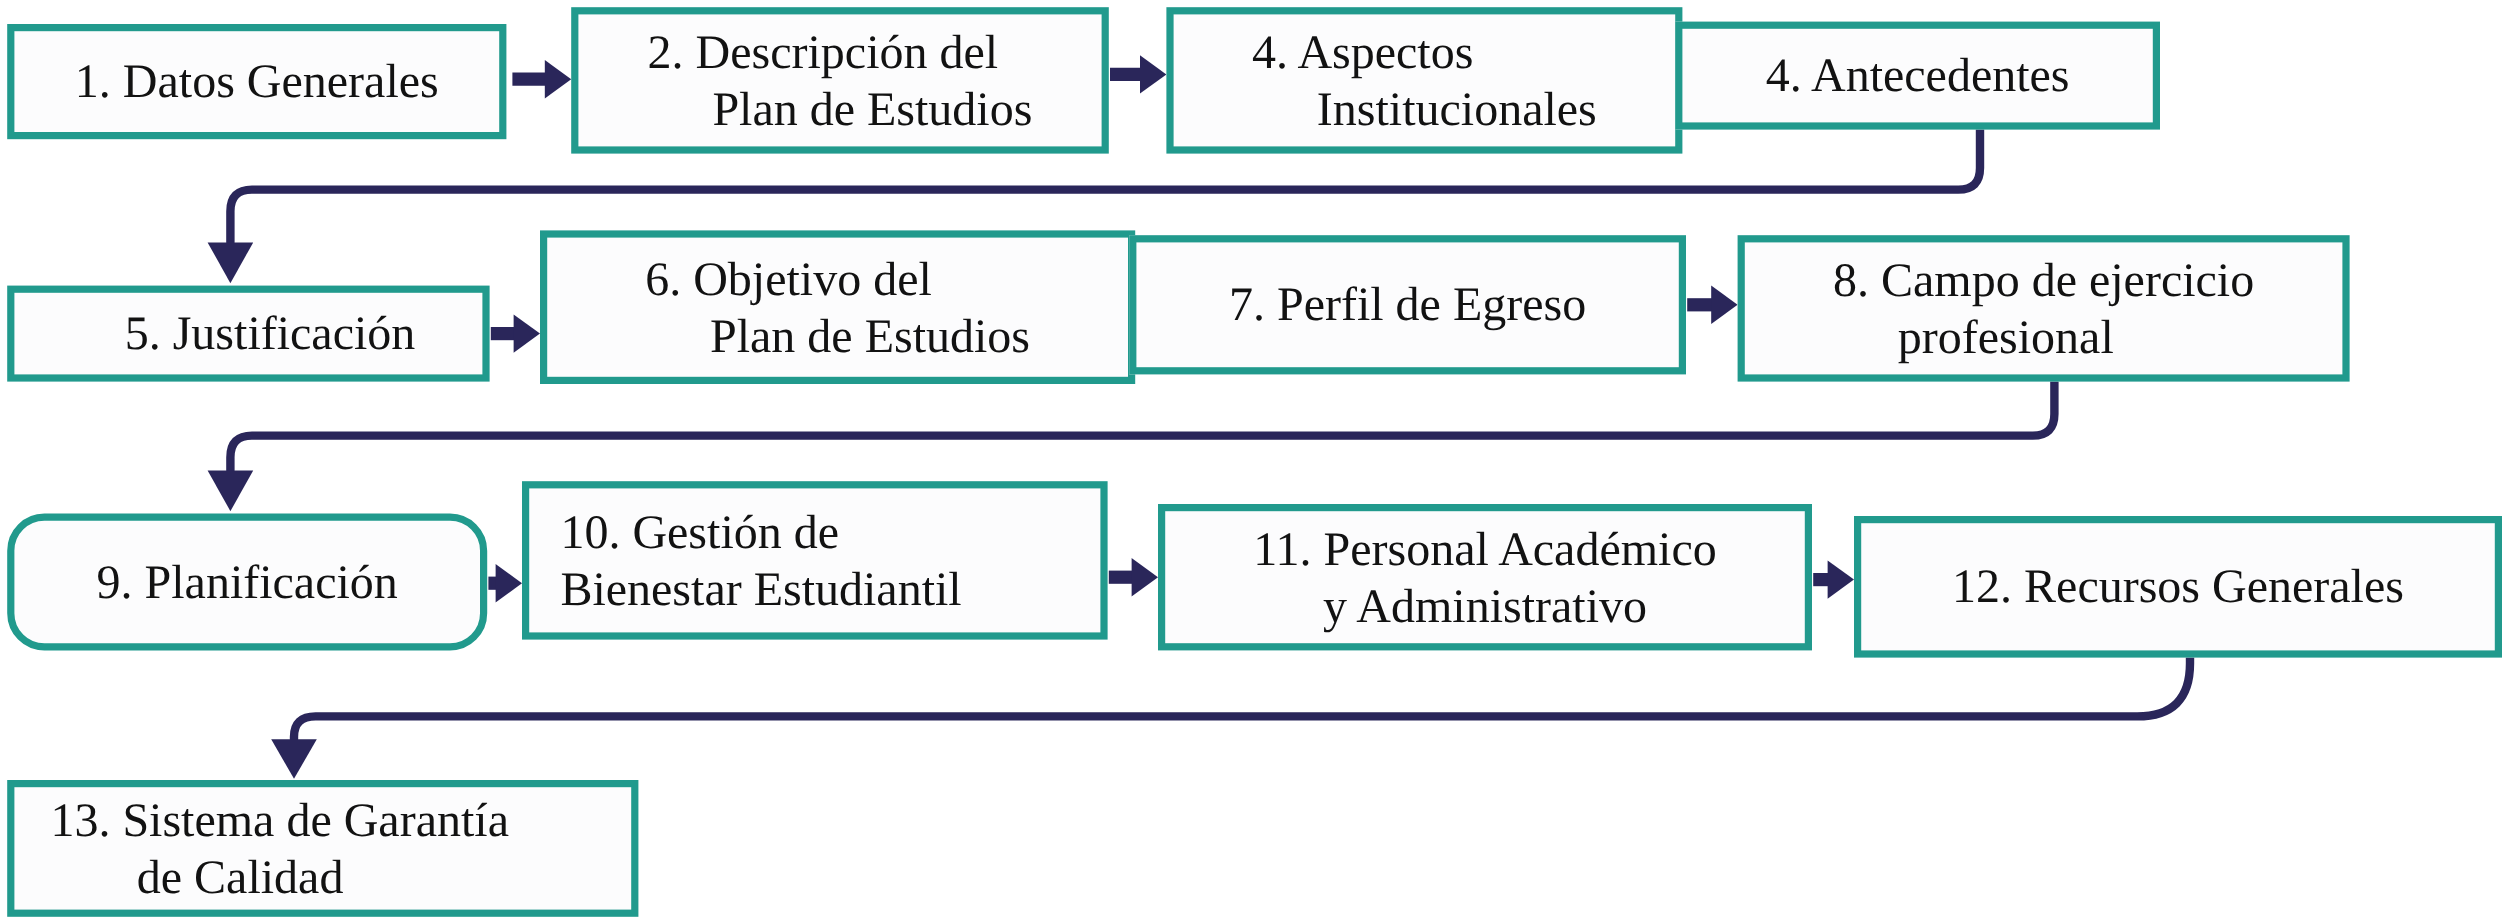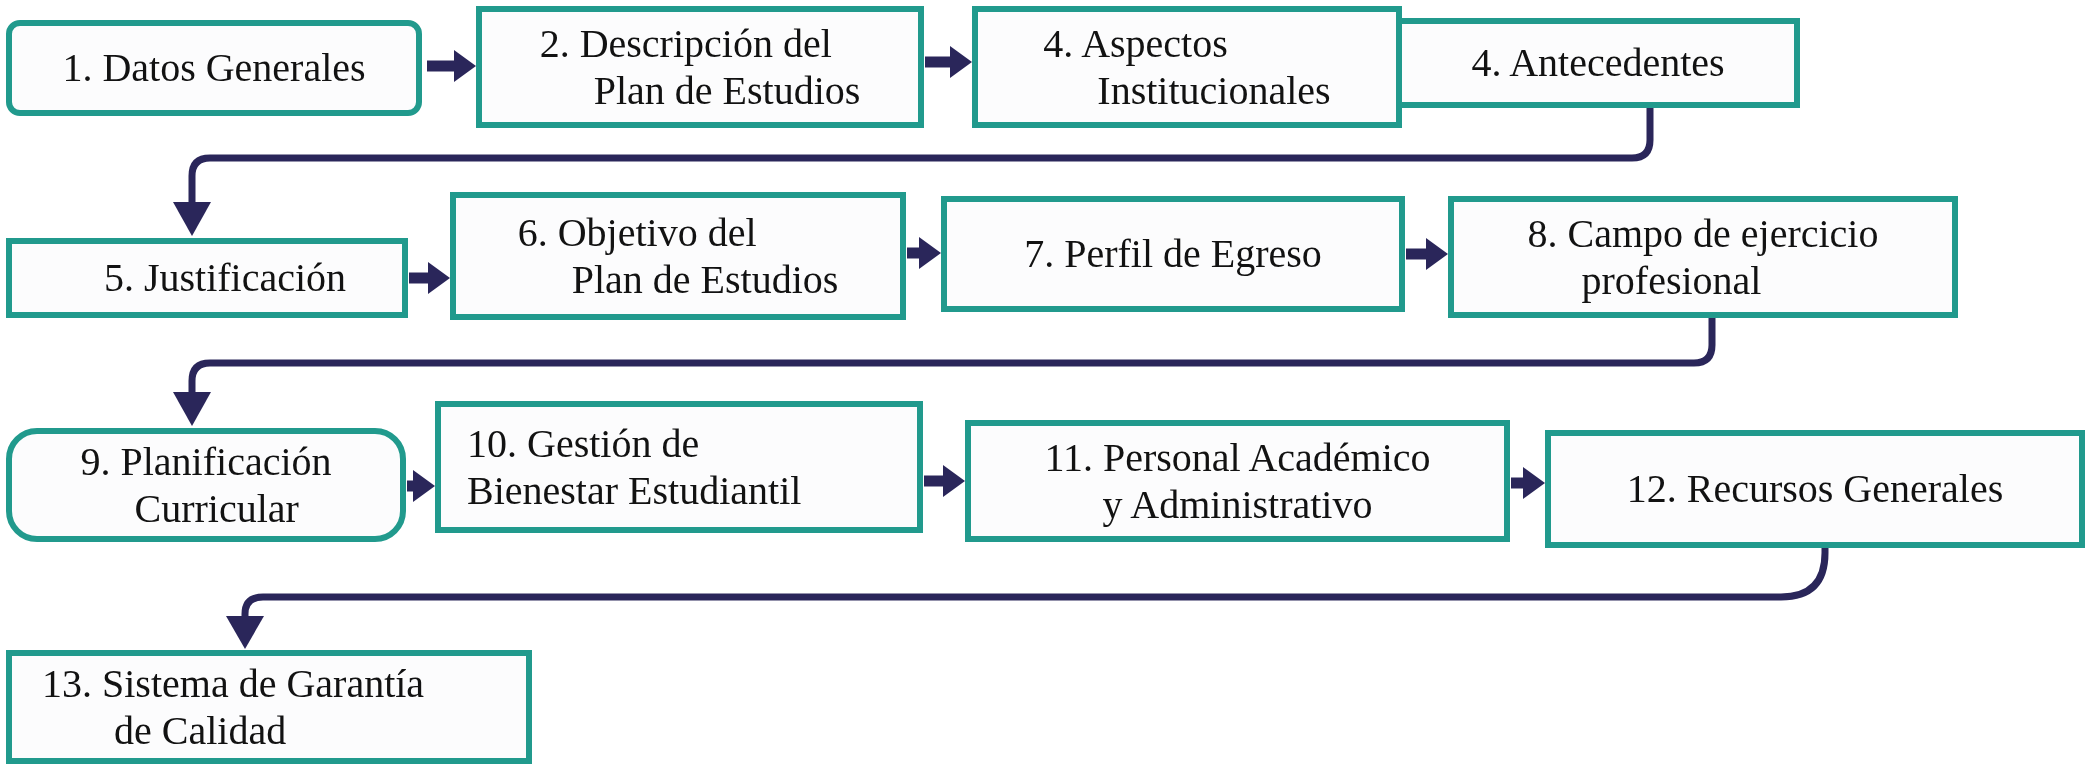--- a/index.html
+++ b/index.html
@@ -98,21 +98,21 @@
     <g>
       <path class="conn" d="M 1712 316 L 1712 345 Q 1712 363 1694 363 L 210 363 Q 192 363 192 381 L 192 392"></path>
       <polygon class="conn-head" points="173,392 211,392 192,426"></polygon>
     </g>
     <g>
       <path class="conn" d="M 1825 546 L 1825 553 Q 1825 597 1781 597 L 263 597 Q 245 597 245 614 L 245 616"></path>
       <polygon class="conn-head" points="226,616 264,616 245,649"></polygon>
     </g>
   </svg>
 
-  <div class="box center" style="left:6px;top:20px;width:416px;height:96px;border-radius:14px;">
+  <div class="box center" style="left:6px;top:20px;width:416px;height:96px;">
     <div class="lines">
       <span class="ln">1. Datos Generales</span>
     </div>
   </div>
 
   <div class="box block-center" style="left:476px;top:6px;width:448px;height:122px;">
     <div class="lines">
       <span class="ln">2. Descripción del</span>
       <span class="ln indent">Plan de Estudios</span>
     </div>
@@ -130,21 +130,21 @@
       <span class="ln">4. Antecedentes</span>
     </div>
   </div>
 
   <div class="box center" style="left:6px;top:238px;width:402px;height:80px;padding-left:36px;">
     <div class="lines">
       <span class="ln">5. Justificación</span>
     </div>
   </div>
 
-  <div class="box block-center" style="left:450px;top:192px;width:456px;height:128px;">
+  <div class="box block-center" style="left:450px;top:192px;width:496px;height:128px;">
     <div class="lines">
       <span class="ln">6. Objetivo del</span>
       <span class="ln indent">Plan de Estudios</span>
     </div>
   </div>
 
   <div class="box center" style="left:941px;top:196px;width:464px;height:116px;">
     <div class="lines">
       <span class="ln">7. Perfil de Egreso</span>
     </div>
@@ -153,21 +153,20 @@
   <div class="box block-center" style="left:1448px;top:196px;width:510px;height:122px;">
     <div class="lines">
       <span class="ln">8. Campo de ejercicio</span>
       <span class="ln indent">profesional</span>
     </div>
   </div>
 
   <div class="box block-center" style="left:6px;top:428px;width:400px;height:114px;border-radius:31px;">
     <div class="lines">
       <span class="ln">9. Planificación</span>
-      <span class="ln indent">Curricular</span>
     </div>
   </div>
 
   <div class="box flush" style="left:435px;top:401px;width:488px;height:132px;">
     <div class="lines">
       <span class="ln">10. Gestión de</span>
       <span class="ln">Bienestar Estudiantil</span>
     </div>
   </div>
 

